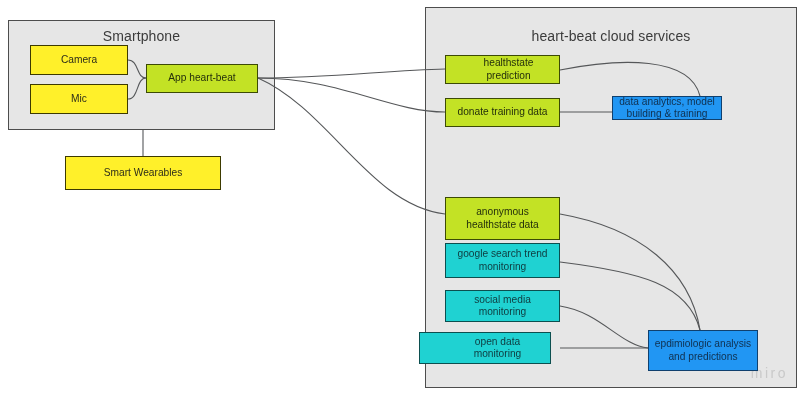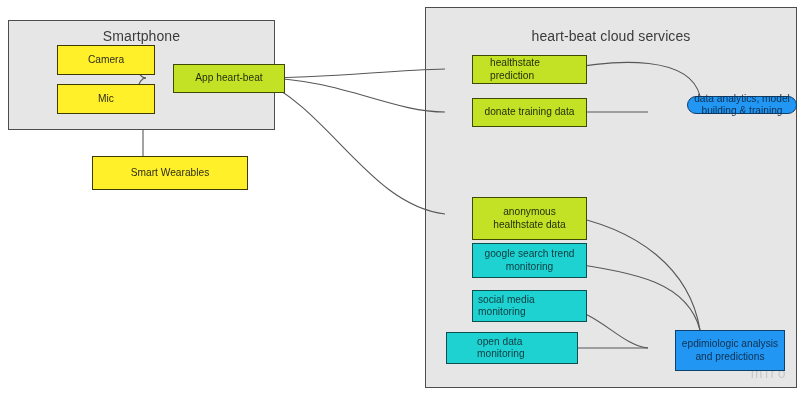--- a/index.html
+++ b/index.html
@@ -6,22 +6,22 @@
   body{width:806px;height:398px;font-family:"Liberation Sans",sans-serif;overflow:hidden;}
   #stage{position:relative;width:806px;height:398px;background:#ffffff;}
 
   svg#edges{position:absolute;left:0;top:0;width:806px;height:398px;pointer-events:none;}
   svg#edges path, svg#edges line{fill:none;stroke:#555759;stroke-width:1.1;}
 
   .container{position:absolute;background:#e6e6e6;border:1.6px solid #4d4d4d;box-sizing:border-box;}
   .container-title{position:absolute;left:0;right:0;text-align:center;color:#3b3b3b;font-size:14px;letter-spacing:.1px;}
 
   .node{position:absolute;box-sizing:border-box;border:1.6px solid #2b2b2b;
-        display:flex;align-items:center;justify-content:center;
-        color:#20313d;font-size:10.2px;line-height:12.4px;padding:2px 5px;margin-left:27px;}
+        display:flex;align-items:center;justify-content:center;text-align:center;
+        color:#20313d;font-size:10.2px;line-height:12.4px;padding:2px 5px;}
   .node.yellow{background:#FFF02A;border-color:#3d3a00;color:#2d2d1a;}
   .node.green{background:#C3E225;border-color:#3c4a05;color:#25300c;}
   .node.blue{background:#2196F3;border-color:#10406e;color:#10304f;}
   .node.cyan{background:#1FD2D2;border-color:#0c4f4f;color:#0f3b3f;}
 
   .watermark{position:absolute;color:#c9c9c9;font-size:14px;letter-spacing:2.5px;}
 </style>
 </head>
 <body>
 
@@ -82,21 +82,21 @@
 
   <div class="node cyan" style="left:445px;top:243px;width:115px;height:35px;flex-direction:column;">
     <span>google search trend</span>
     <span>monitoring</span>
   </div>
 
   <div class="node cyan" style="left:445px;top:290px;width:115px;height:32px;">social media monitoring</div>
 
   <div class="node cyan" style="left:419px;top:332px;width:132px;height:32px;padding-left:30px;">open data monitoring</div>
 
-  <div class="node blue" style="left:660px;top:96px;width:110px;height:18px;flex-direction:column;border-radius:13px;">
+  <div class="node blue" style="left:612px;top:96px;width:110px;height:24px;flex-direction:column;">
     <span>data analytics, model</span>
     <span>building &amp; training</span>
   </div>
 
   <div class="node blue" style="left:648px;top:330px;width:110px;height:41px;flex-direction:column;">
     <span>epdimiologic analysis</span>
     <span>and predictions</span>
   </div>
 
 </div>

